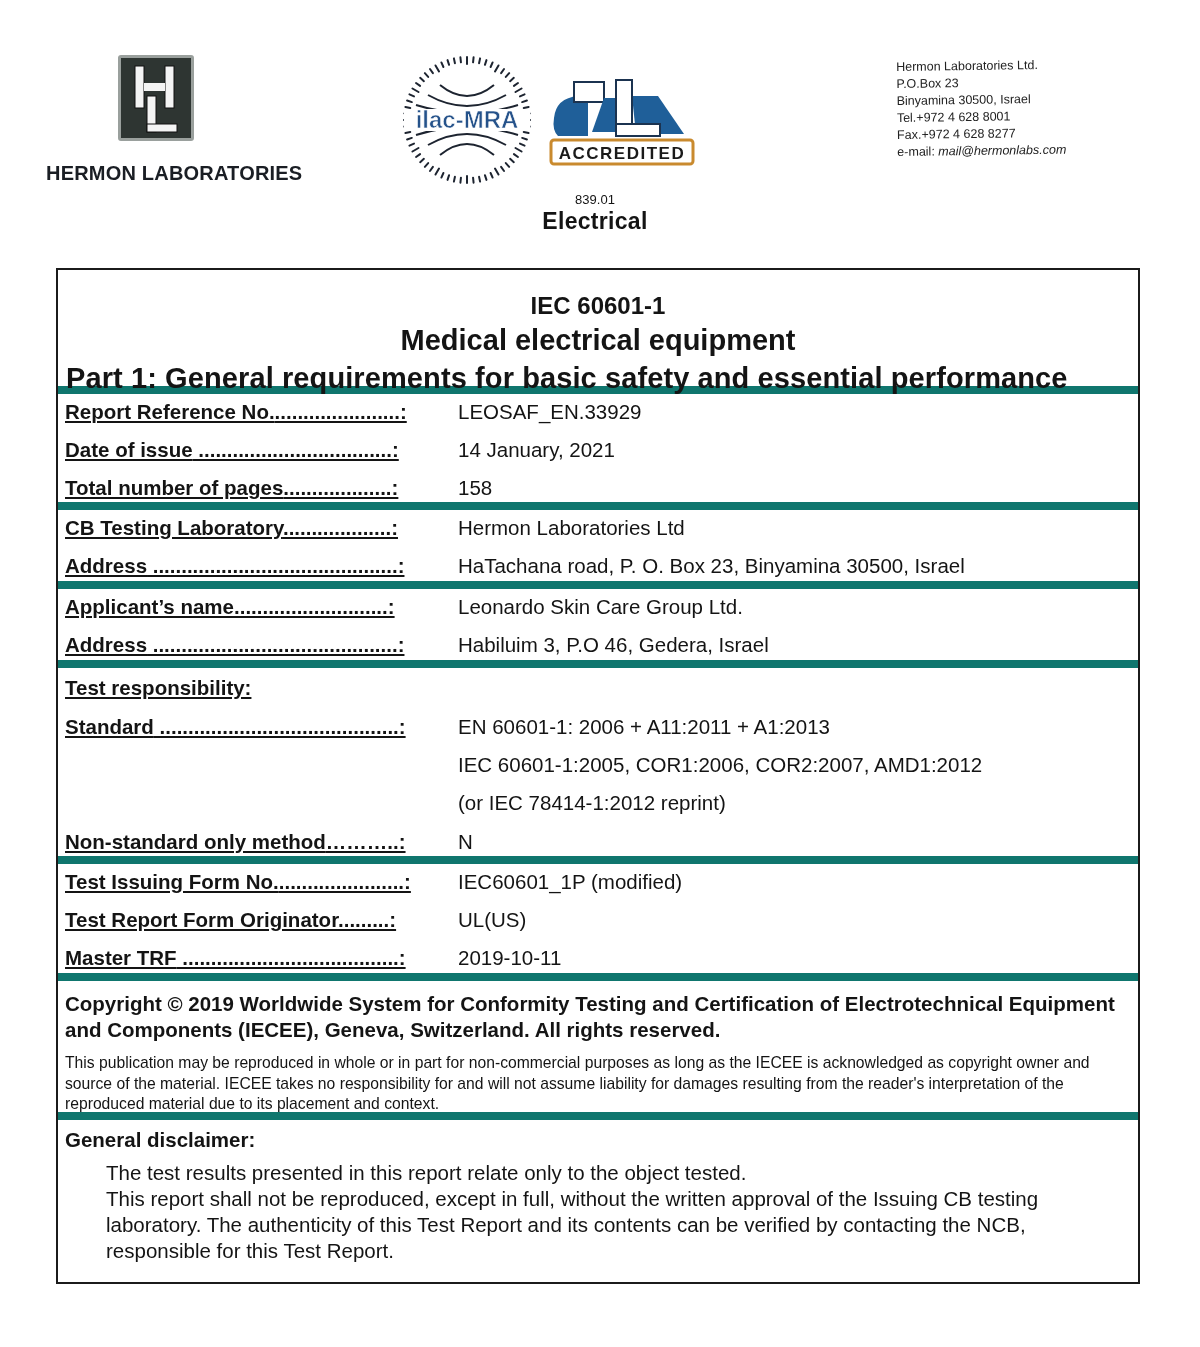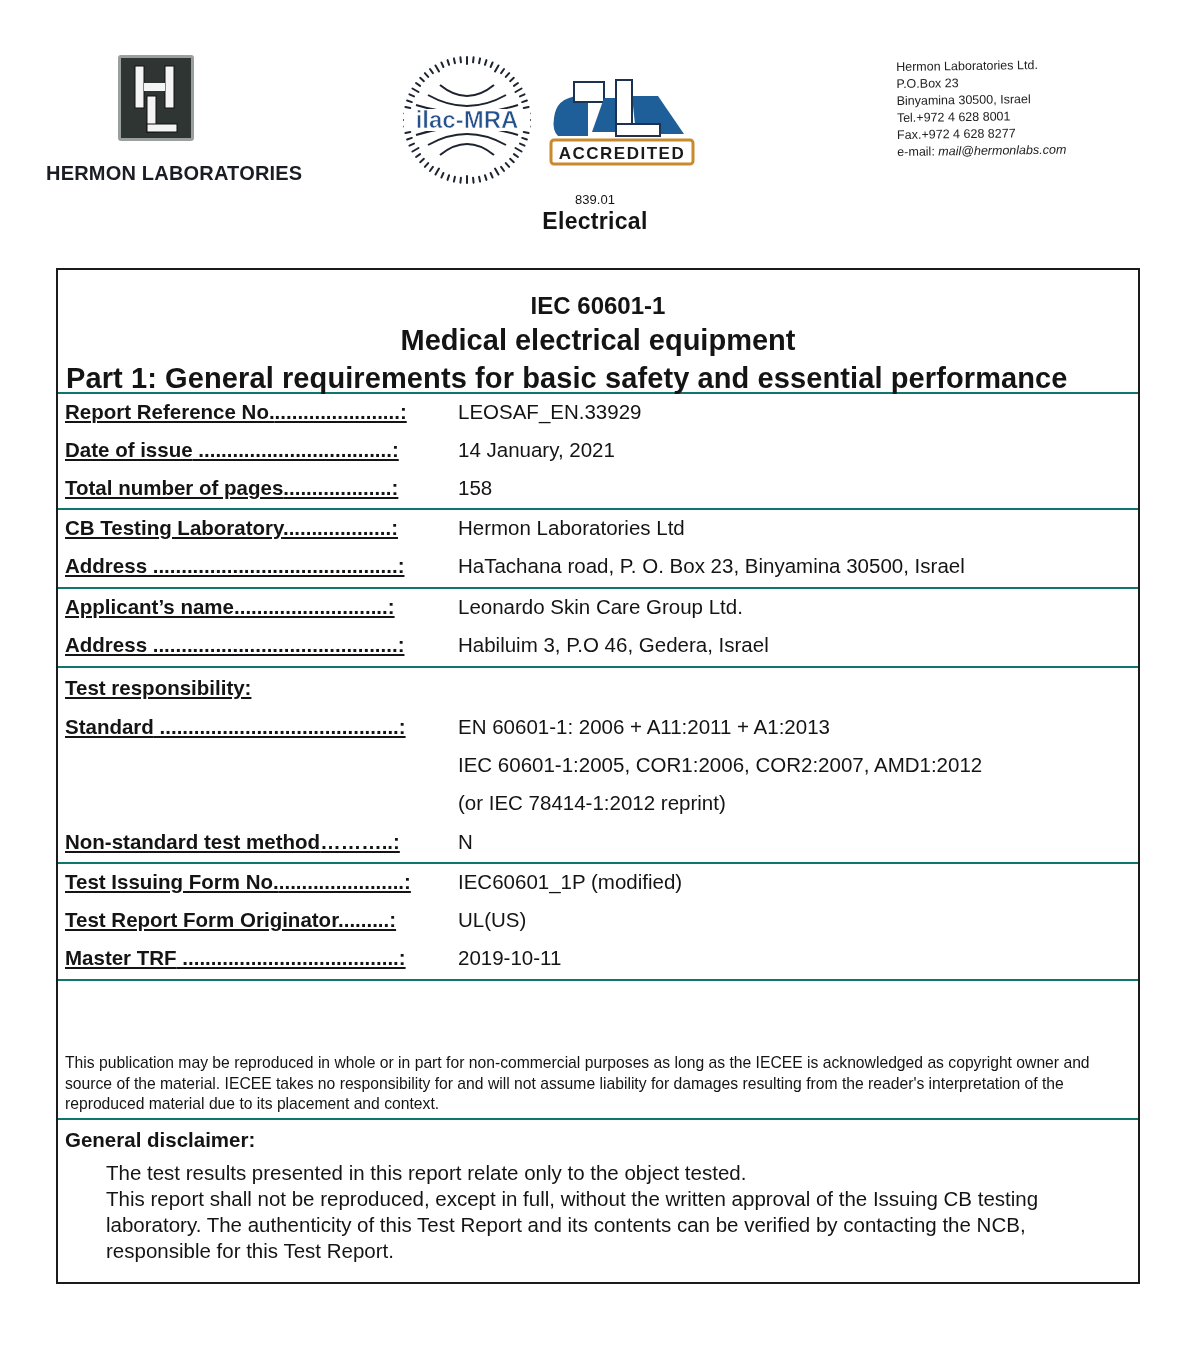--- a/index.html
+++ b/index.html
@@ -26,21 +26,21 @@
       position: absolute; left: 896px; top: 59px; font-size: 12.5px; line-height: 17px;
       color: #222; transform: rotate(-0.8deg); transform-origin: left top;
     }
     .contact .email-val { font-style: italic; }
 
     
     .report {
       position: absolute; left: 56px; top: 268px; width: 1084px; height: 1016px;
       border: 2px solid #1b1b1b; box-sizing: border-box;
     }
-    .section { position: absolute; left: 0; right: 0; border-bottom: 2px solid #0f766e; box-sizing: border-box; }
+    .section { position: absolute; left: 0; right: 0; border-bottom: 8px solid #0f766e; box-sizing: border-box; }
     .section.last { border-bottom: none; }
     .title-block { top: 0; height: 124px; text-align: center; }
     .t1 { position: absolute; left: 0; right: 0; top: 22px; font-size: 24px; font-weight: bold; }
     .t2 { position: absolute; left: 0; right: 0; top: 54px; font-size: 29px; font-weight: bold; }
     .t3 { position: absolute; left: 8px; right: 0; top: 92px; font-size: 29px; font-weight: bold; text-align: left; white-space: nowrap; letter-spacing: 0.1px; }
 
     .row { position: absolute; left: 0; right: 0; height: 38px; }
     .lbl {
       position: absolute; left: 7px; width: 364px; font-size: 20.5px; font-weight: bold;
       white-space: nowrap; overflow: hidden; top: 6px; text-decoration: underline;
@@ -223,41 +223,42 @@
       <div class="lbl"><span>Standard</span><span class="dots"> ..........................................:</span></div>
       <div class="val">EN 60601-1: 2006 + A11:2011 + A1:2013</div>
     </div>
     <div class="row" style="top:79px;">
       <div class="val">IEC 60601-1:2005, COR1:2006, COR2:2007, AMD1:2012</div>
     </div>
     <div class="row" style="top:117px;">
       <div class="val">(or IEC 78414-1:2012 reprint)</div>
     </div>
     <div class="row" style="top:156px;">
-      <div class="lbl"><span>Non-standard test method</span><span class="dots">………..:</span></div>
+      <div class="lbl"><span>Non-standard only method</span><span class="dots">………..:</span></div>
       <div class="val">N</div>
     </div>
   </div>
 
   <div class="section" style="top:594px;height:117px;">
     <div class="row" style="top:0;">
       <div class="lbl"><span>Test Issuing Form No.</span><span class="dots">......................:</span></div>
       <div class="val">IEC60601_1P (modified)</div>
     </div>
     <div class="row" style="top:38px;">
       <div class="lbl"><span>Test Report Form Originator</span><span class="dots">.........:</span></div>
       <div class="val">UL(US)</div>
     </div>
     <div class="row" style="top:76px;">
       <div class="lbl"><span>Master TRF</span><span class="dots"> ......................................:</span></div>
       <div class="val">2019-10-11</div>
     </div>
   </div>
 
   <div class="section" style="top:711px;height:139px;">
+    <div class="copyright-head">Copyright © 2019 Worldwide System for Conformity Testing and Certification of Electrotechnical Equipment and Components (IECEE), Geneva, Switzerland. All rights reserved.</div>
     <div class="copyright-body">This publication may be reproduced in whole or in part for non-commercial purposes as long as the IECEE is acknowledged as copyright owner and source of the material. IECEE takes no responsibility for and will not assume liability for damages resulting from the reader's interpretation of the reproduced material due to its placement and context.</div>
   </div>
 
   <div class="section last" style="top:850px;height:162px;">
     <div class="disc-head">General disclaimer:</div>
     <div class="disc-body">
       <div>The test results presented in this report relate only to the object tested.</div>
       <div>This report shall not be reproduced, except in full, without the written approval of the Issuing CB testing laboratory. The authenticity of this Test Report and its contents can be verified by contacting the NCB, responsible for this Test Report.</div>
     </div>
   </div>

